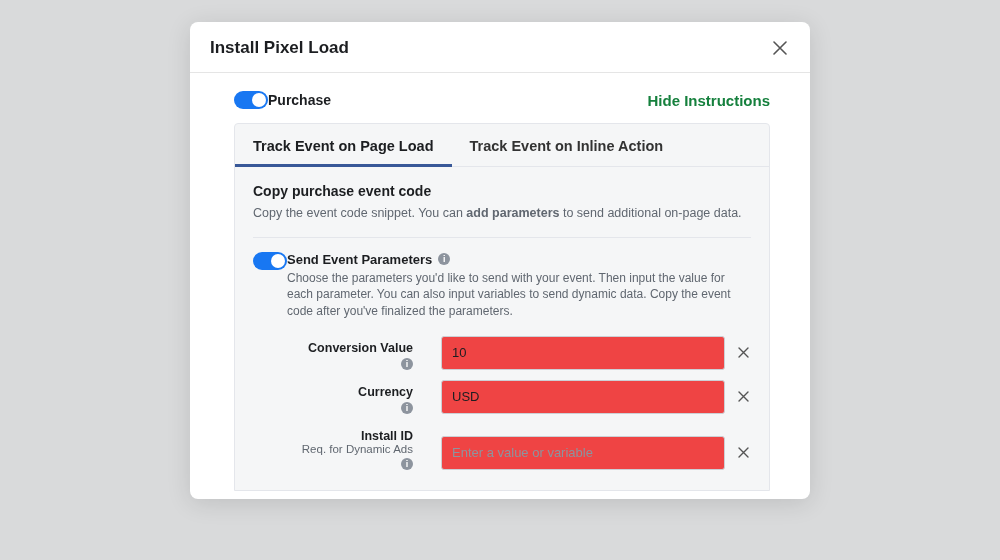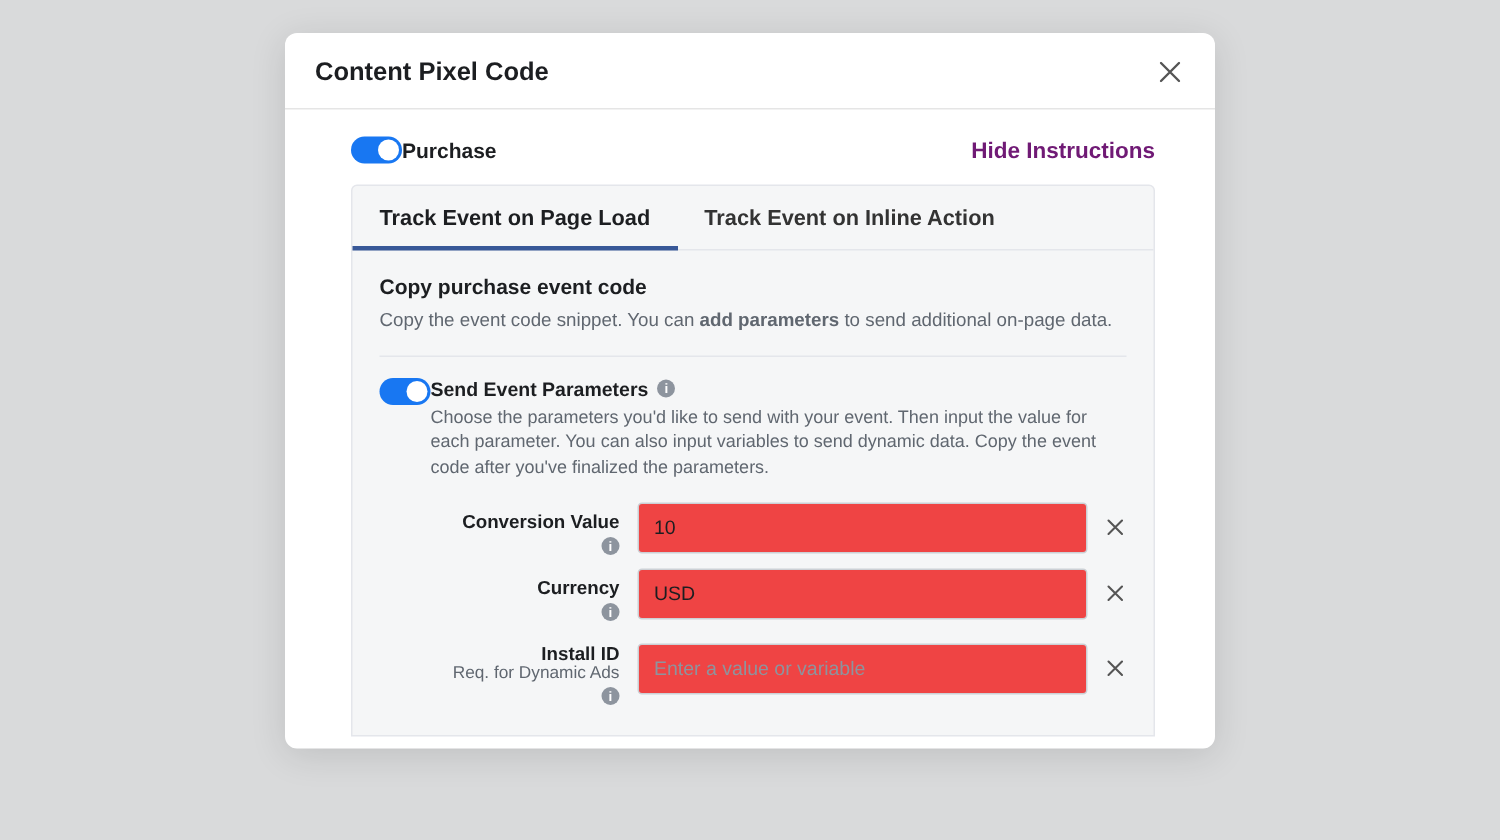--- a/index.html
+++ b/index.html
@@ -50,21 +50,21 @@
     width: 34px; height: 18px; border-radius: 10px;
     background: #1877f2; position: relative; cursor:pointer;
     flex-shrink:0;
   }
   .toggle::after{
     content:""; position:absolute; width:14px; height:14px; border-radius:50%;
     background:#fff; top:2px; right:2px;
   }
   .purchase-label { font-size:14px; font-weight:600; }
   .hide-instructions {
-    color:#701a75; font-weight:700; font-size:15px; cursor:pointer;
+    color:#15803d; font-weight:700; font-size:15px; cursor:pointer;
   }
   .panel {
     margin: 0 40px 8px 44px;
     background:#f5f6f7;
     border:1px solid #e4e6eb;
     border-radius:4px 4px 0 0;
     padding-bottom: 20px;
   }
   .tabs {
     display:flex;
@@ -108,23 +108,23 @@
     width:12px; height:12px; border-radius:50%;
     background:#8d949e; color:#fff; font-size:9px; font-weight:700;
     display:inline-flex; align-items:center; justify-content:center;
     flex-shrink:0;
   }
   .params-desc{
     font-size:12px; color:#606770; line-height:1.4;
   }
   .field-row{
     display:flex;
-    align-items:center;
+    align-items:flex-end;
     padding:8px 18px 0 18px;
-    gap:12px;
+    gap:28px;
   }
   .field-label{
     width:160px;
     text-align:right;
     padding-top:7px;
   }
   .field-label .lbl{
     font-size:12.5px; font-weight:700; display:block;
   }
   .field-label .sub{
@@ -153,21 +153,21 @@
     color:#555; cursor:pointer;
   }
   .clear-x svg{ width:11px; height:11px; }
 </style>
 </head>
 <body>
 
 <div class="modal">
 
   <div class="modal-header">
-    <div class="modal-title">Content Pixel Code</div>
+    <div class="modal-title">Install Pixel Load</div>
     <div class="close-x">
       <svg viewBox="0 0 14 14">
           <path d="M1 1 L13 13 M13 1 L1 13" stroke="#555" stroke-width="1.6" fill="none" stroke-linecap="round"></path>
         </svg>
     </div>
   </div>
 
   <div class="top-row">
     <div class="toggle-group">
       <div class="toggle"></div>

